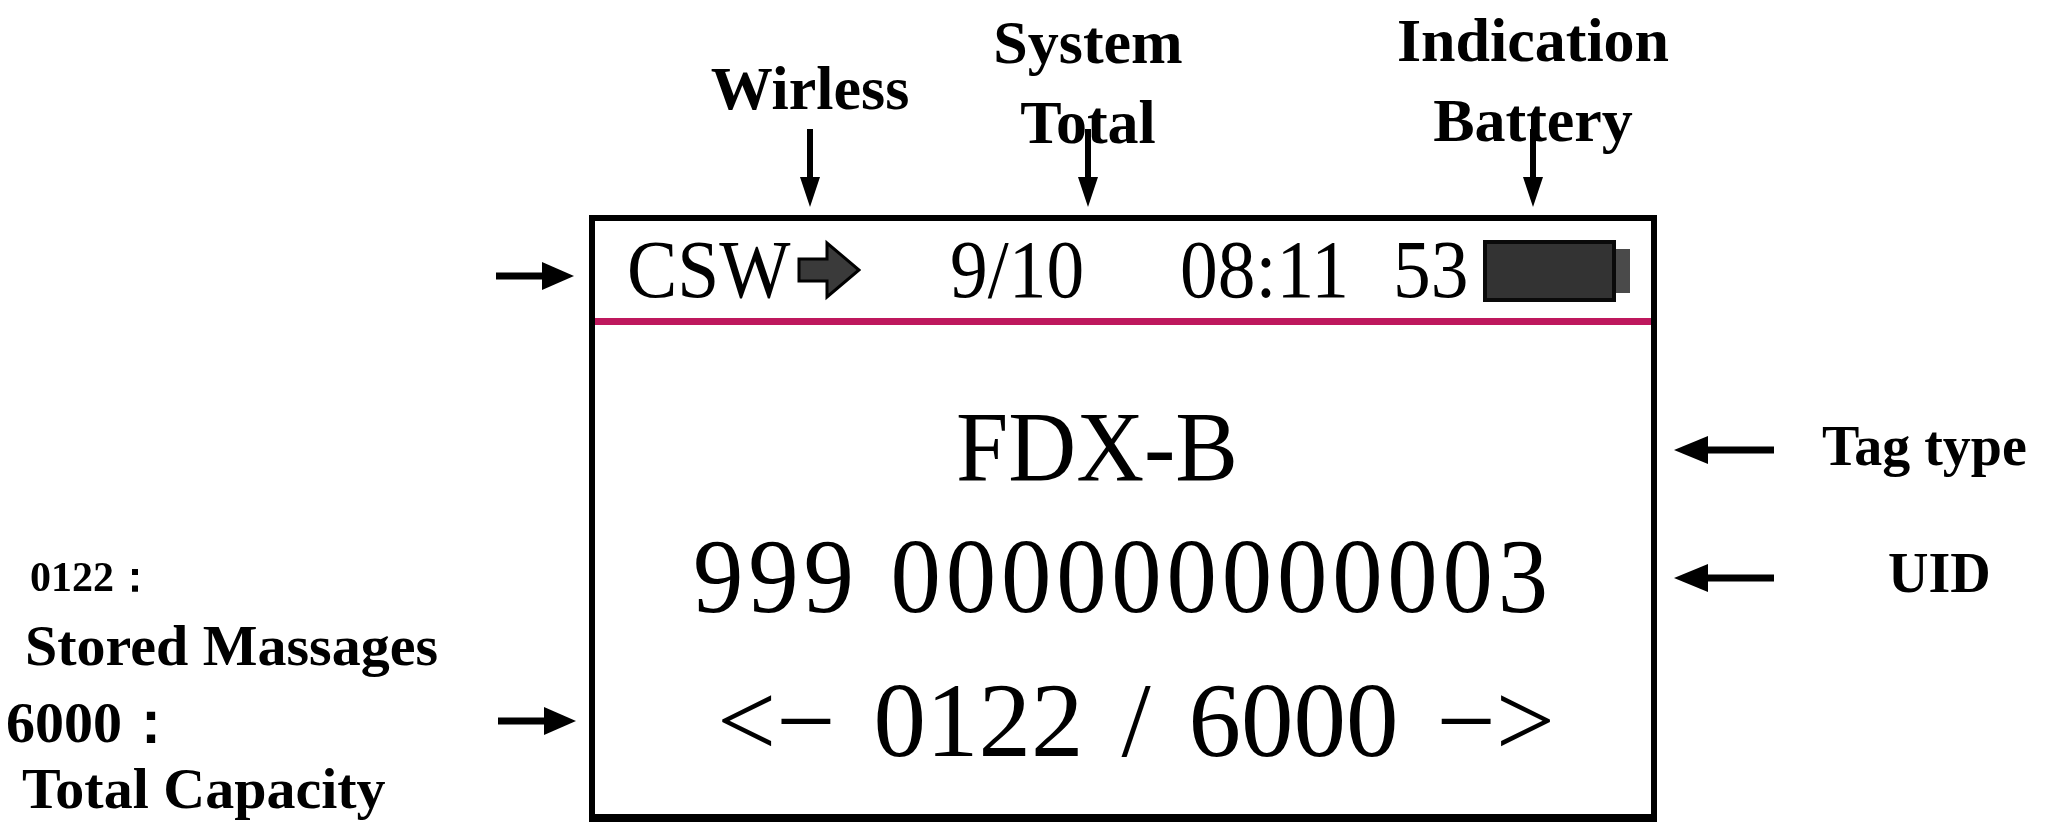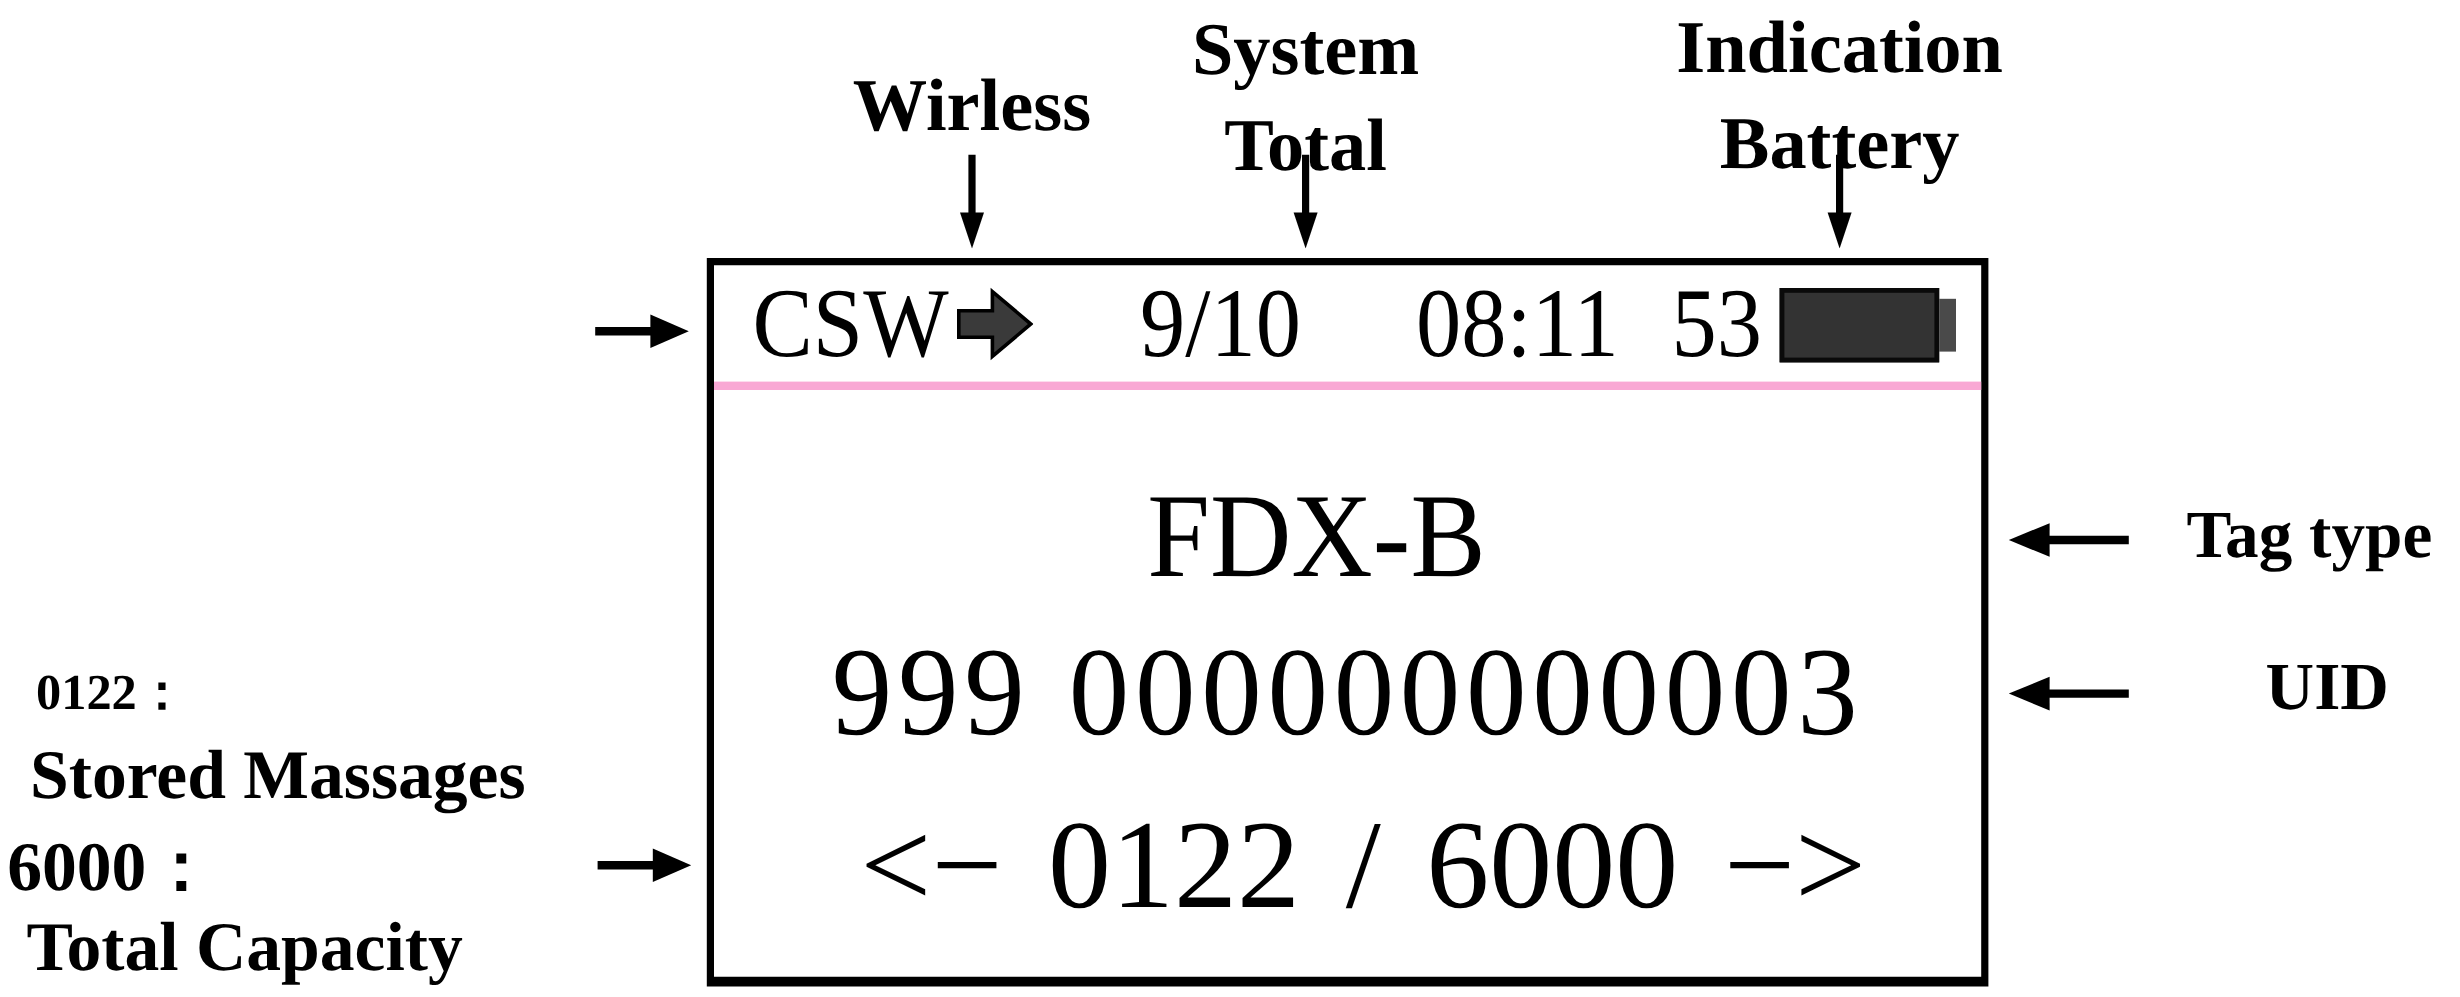--- a/index.html
+++ b/index.html
@@ -16,21 +16,21 @@
   .batlbl{left:1533px;top:0px;font-size:62px;line-height:80px;}
   .tagtype{left:1822px;top:414px;font-size:56px;}
   .uidlbl{left:1888px;top:541px;font-size:56px;}
   .n0122{left:30px;top:549px;font-size:42px;}
   .nstored{left:25px;top:612px;font-size:58px;}
   .n6000{left:6px;top:684px;font-size:58px;}
   .ntotal{left:22px;top:755px;font-size:58px;}
   
   .screen{left:589px;top:215px;width:1068px;height:607px;border:6px solid #000;border-bottom-width:8px;
           box-sizing:border-box;background:#fff;}
-  .statusbar{position:absolute;left:0;top:0;width:100%;height:104px;border-bottom:7px solid #f9a8d4;box-sizing:border-box;}
+  .statusbar{position:absolute;left:0;top:0;width:100%;height:104px;border-bottom:7px solid #be185d;box-sizing:border-box;}
   .sb-item{position:absolute;top:0;height:97px;line-height:97px;font-size:82px;white-space:nowrap;
            transform:scaleX(0.92);transform-origin:left center;}
   .sb-csw{left:32px;}
   .sb-date{left:355px;}
   .sb-time{left:585px;}
   .sb-batt{left:798px;}
   .wicon{position:absolute;left:202px;top:18px;}
   .battery{position:absolute;left:888px;top:19px;width:147px;height:62px;}
   .batt-body{position:absolute;left:0;top:0;width:133px;height:62px;background:#333;
              border:4px solid #0a0a0a;box-sizing:border-box;}

